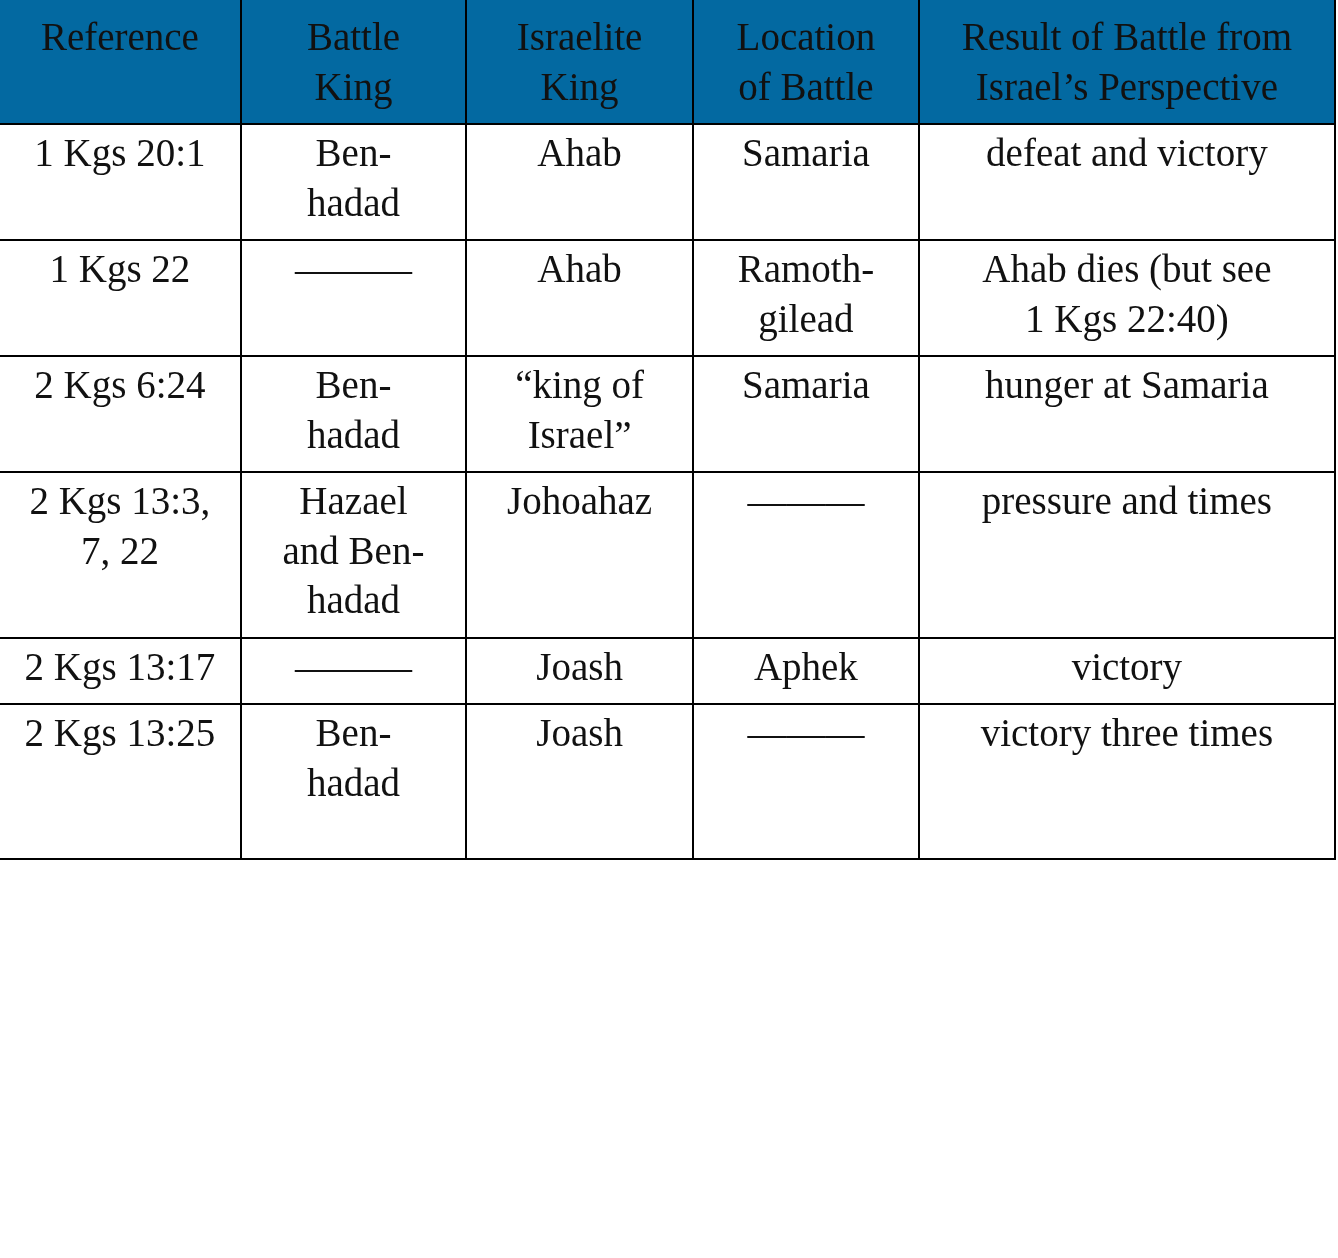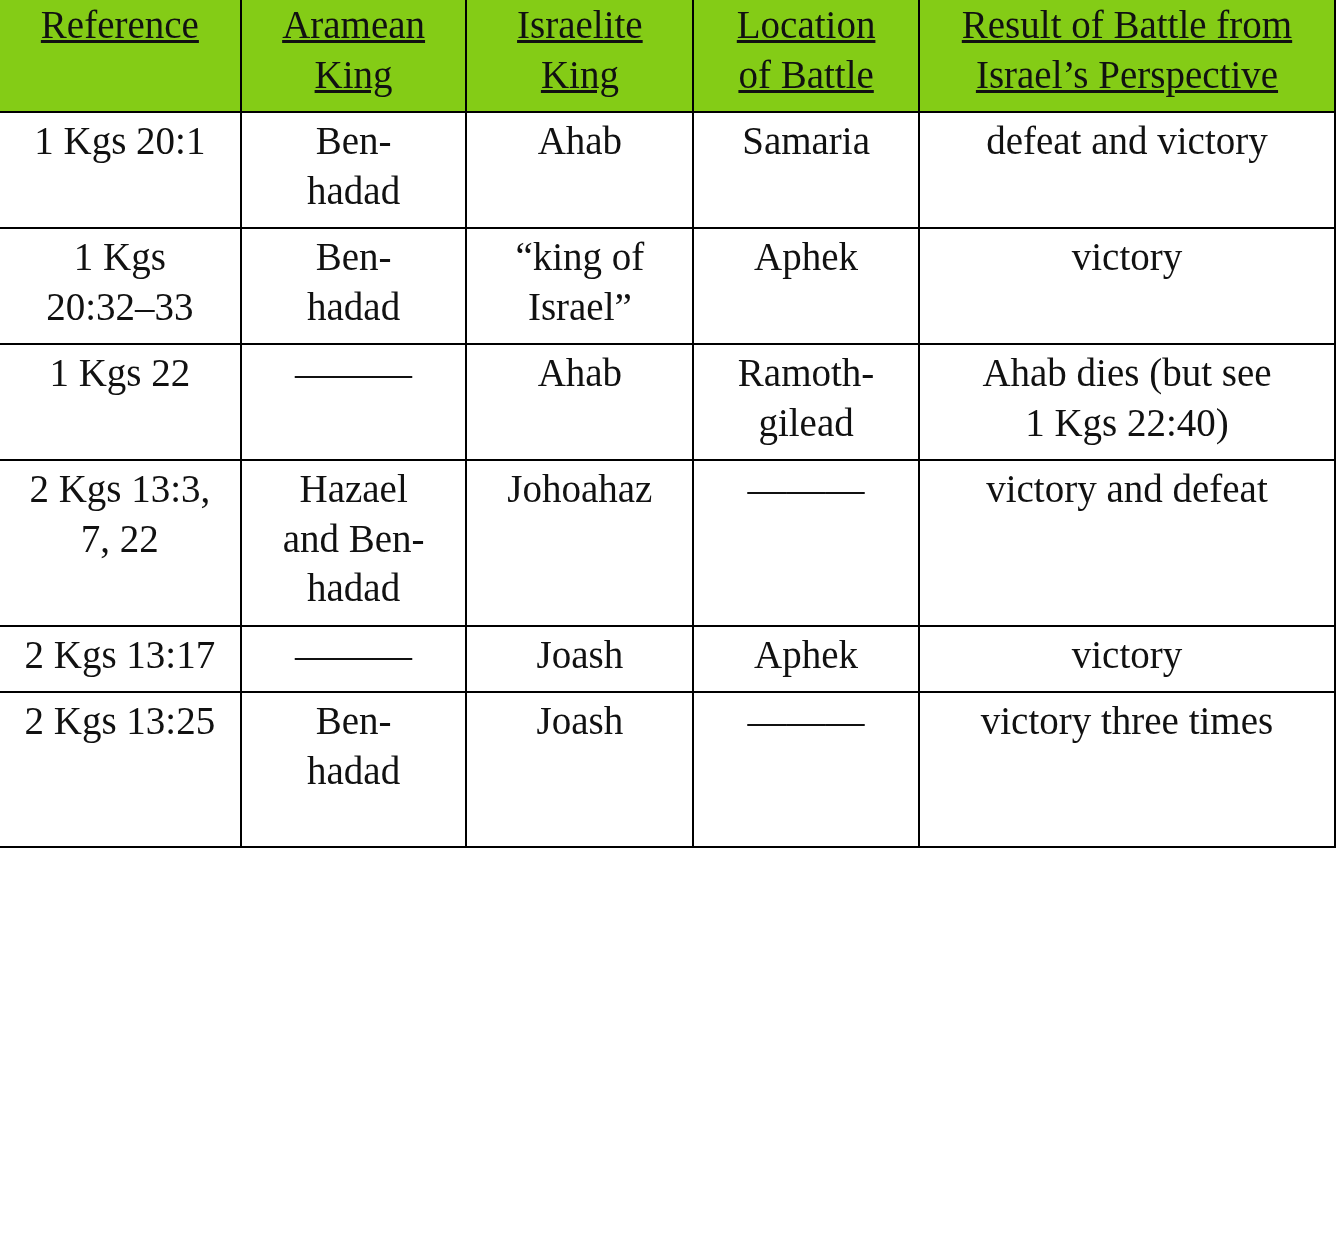--- a/index.html
+++ b/index.html
@@ -19,21 +19,21 @@
   col.c3 { width: 227px; }
   col.c4 { width: 420px; }
   th, td {
     border: 2.5px solid #000000;
     text-align: center;
     vertical-align: top;
     padding: 0 6px;
     font-weight: normal;
     overflow: hidden;
   }
-  th { background: #84cc16; padding-top: 0px; height: 111px; text-decoration: underline; }
+  th { background: #0369a1; padding-top: 12px; height: 111px; }
   td { padding-top: 3px; }
   tr.h130 td { height: 111px; }
   tr.h180 td { height: 161px; border-radius: 8px; }
   tr.h80 td { height: 61px; border-radius: 11px; }
   tr.hlast td { height: 150px; }
   .line { display: block; }
 </style>
 </head>
 <body>
 
@@ -45,21 +45,21 @@
       <col class="c3">
       <col class="c4">
   </colgroup>
   <thead>
     <tr>
       <th>
         <span class="line">Reference</span>
         <span class="line"></span>
       </th>
       <th>
-        <span class="line">Aramean</span>
+        <span class="line">Battle</span>
         <span class="line">King</span>
       </th>
       <th>
         <span class="line">Israelite</span>
         <span class="line">King</span>
       </th>
       <th>
         <span class="line">Location</span>
         <span class="line">of Battle</span>
       </th>
@@ -83,40 +83,20 @@
           <span class="line">Ahab</span>
         </td>
       <td>
           <span class="line">Samaria</span>
         </td>
       <td>
           <span class="line">defeat and victory</span>
         </td>
     </tr>
 
-    <tr class="h130">
-      <td>
-          <span class="line">1 Kgs</span>
-          <span class="line">20:32–33</span>
-        </td>
-      <td>
-          <span class="line">Ben-</span>
-          <span class="line">hadad</span>
-        </td>
-      <td>
-          <span class="line">“king of</span>
-          <span class="line">Israel”</span>
-        </td>
-      <td>
-          <span class="line">Aphek</span>
-        </td>
-      <td>
-          <span class="line">victory</span>
-        </td>
-    </tr>
 
     <tr class="h130">
       <td>
           <span class="line">1 Kgs 22</span>
         </td>
       <td>
           <span class="line">———</span>
         </td>
       <td>
           <span class="line">Ahab</span>
@@ -124,41 +104,60 @@
       <td>
           <span class="line">Ramoth-</span>
           <span class="line">gilead</span>
         </td>
       <td>
           <span class="line">Ahab dies (but see</span>
           <span class="line">1 Kgs 22:40)</span>
         </td>
     </tr>
 
+    <tr class="h130">
+      <td>
+          <span class="line">2 Kgs 6:24</span>
+        </td>
+      <td>
+          <span class="line">Ben-</span>
+          <span class="line">hadad</span>
+        </td>
+      <td>
+          <span class="line">“king of</span>
+          <span class="line">Israel”</span>
+        </td>
+      <td>
+          <span class="line">Samaria</span>
+        </td>
+      <td>
+          <span class="line">hunger at Samaria</span>
+        </td>
+    </tr>
 
 
 
     <tr class="h180">
       <td>
           <span class="line">2 Kgs 13:3,</span>
           <span class="line">7, 22</span>
         </td>
       <td>
           <span class="line">Hazael</span>
           <span class="line">and Ben-</span>
           <span class="line">hadad</span>
         </td>
       <td>
           <span class="line">Johoahaz</span>
         </td>
       <td>
           <span class="line">———</span>
         </td>
       <td>
-          <span class="line">victory and defeat</span>
+          <span class="line">pressure and times</span>
         </td>
     </tr>
 
     <tr class="h80">
       <td>
           <span class="line">2 Kgs 13:17</span>
         </td>
       <td>
           <span class="line">———</span>
         </td>

